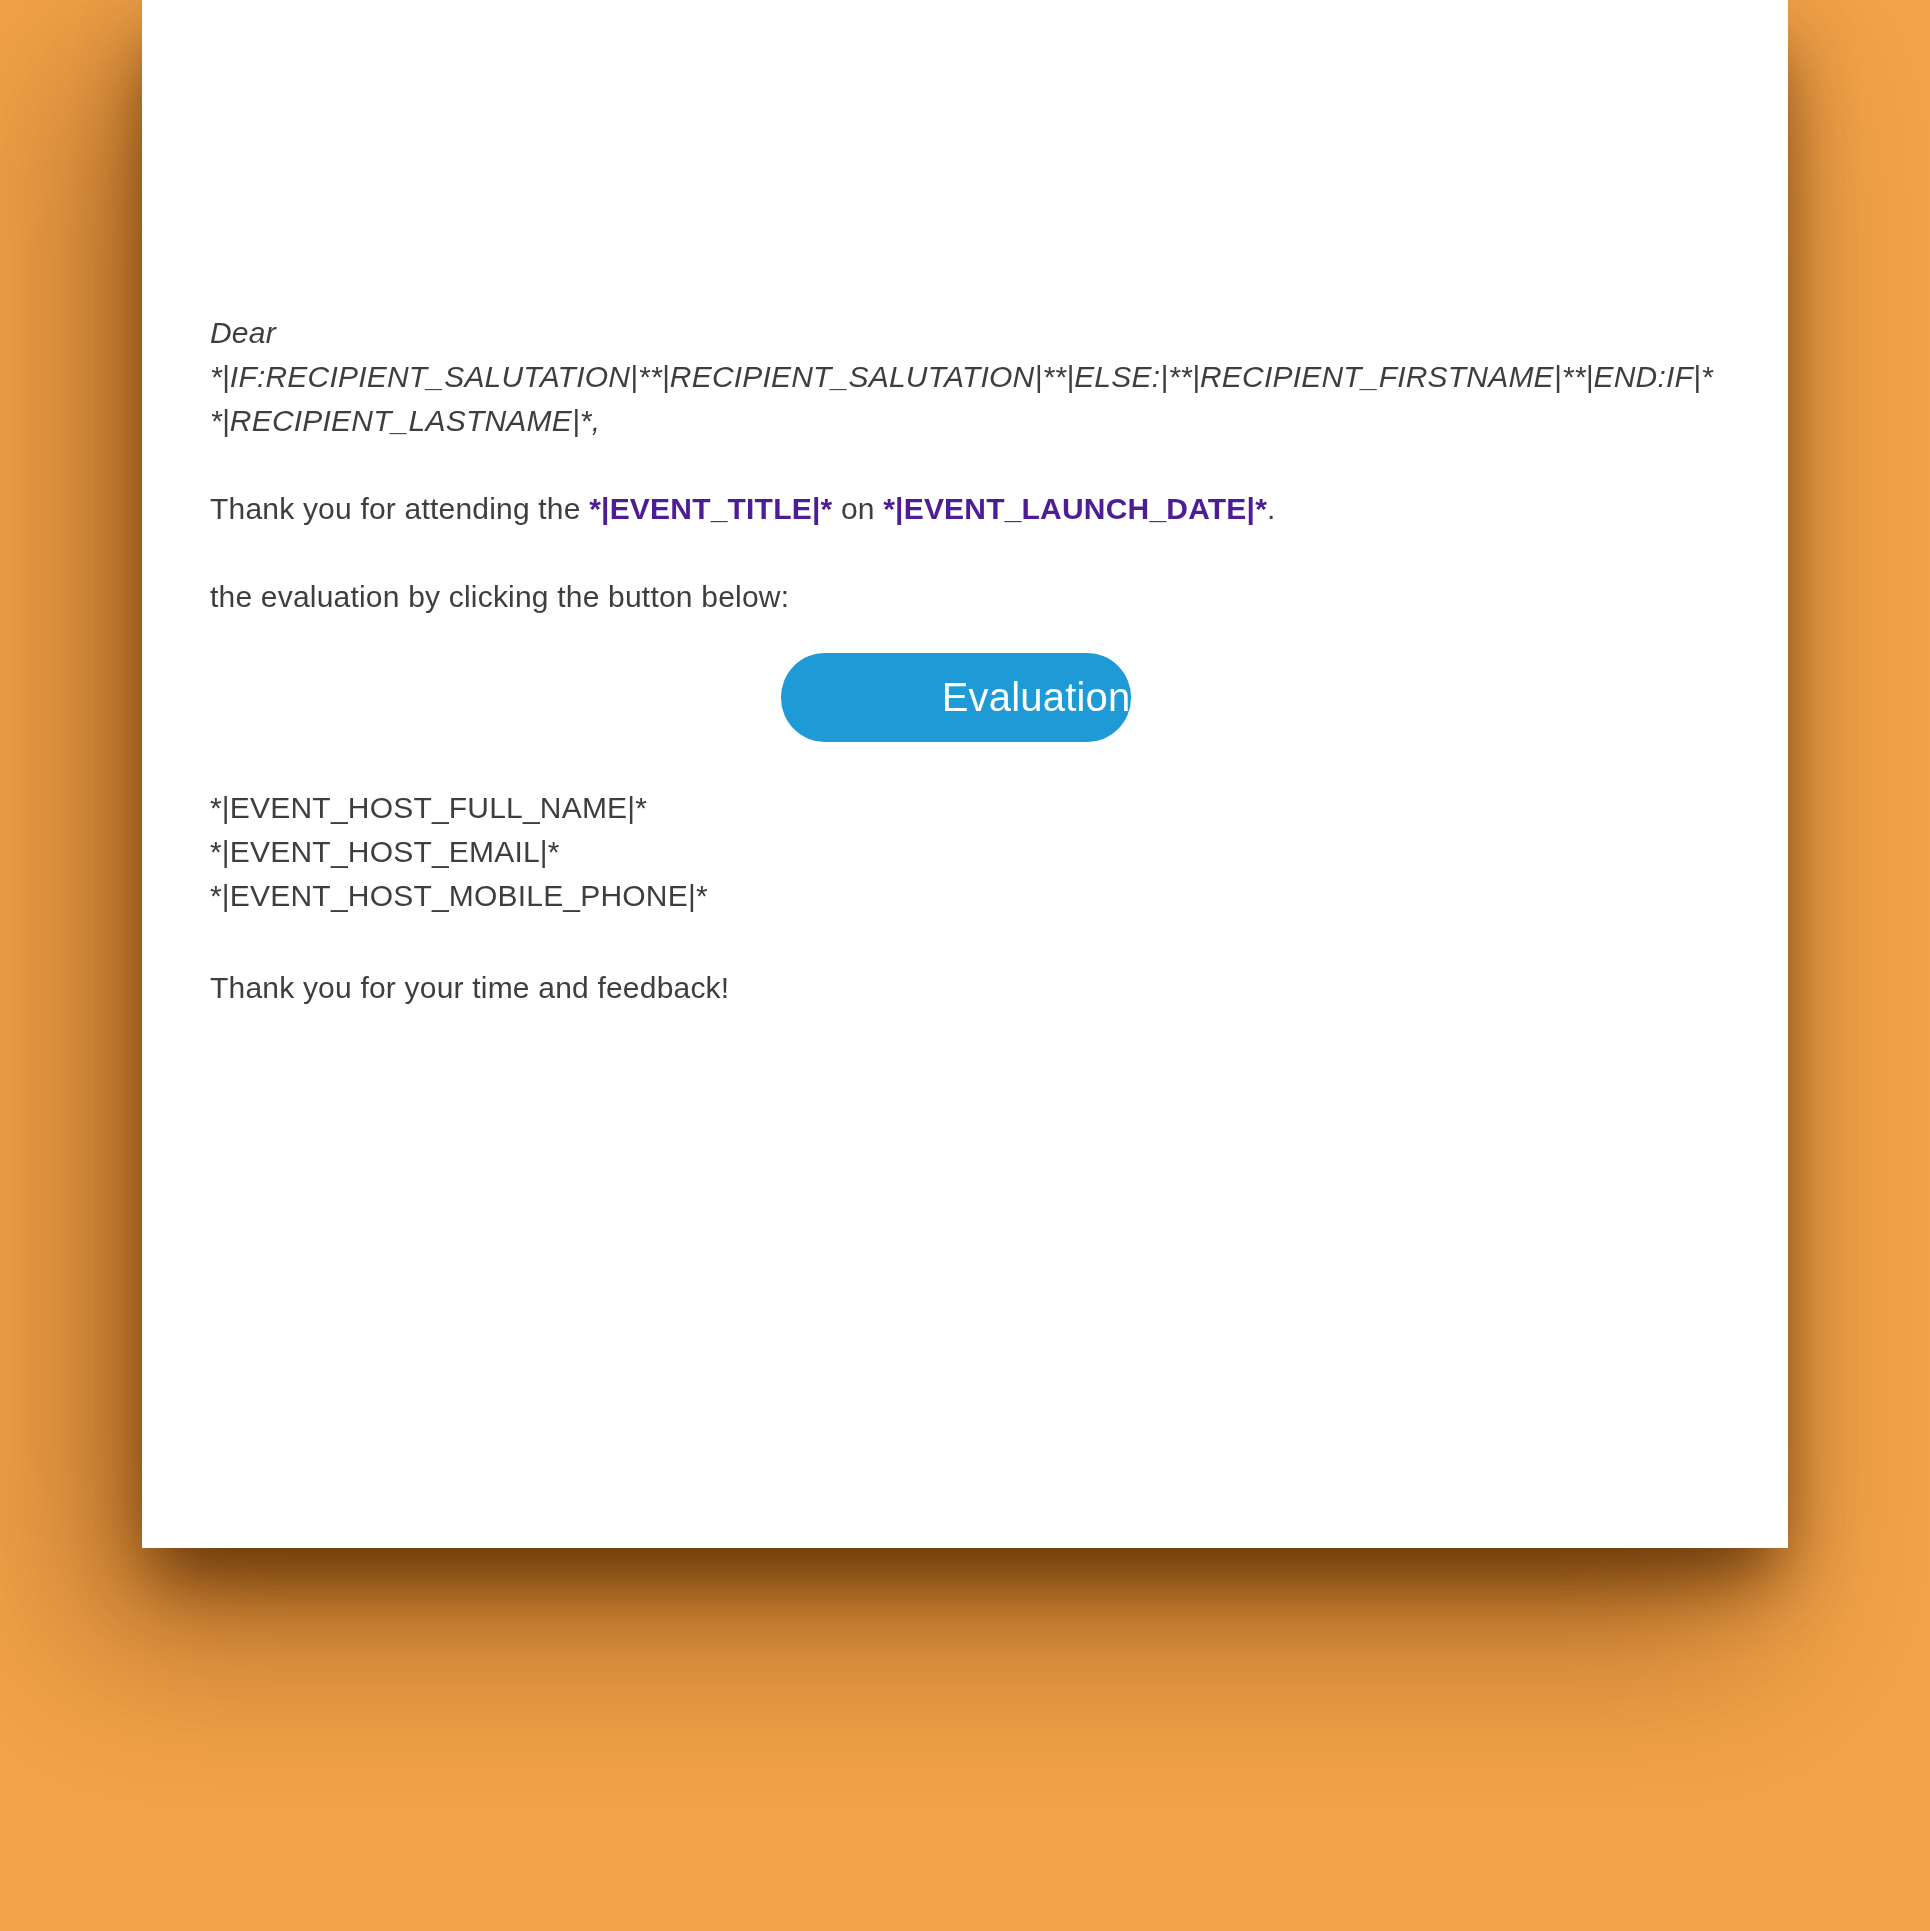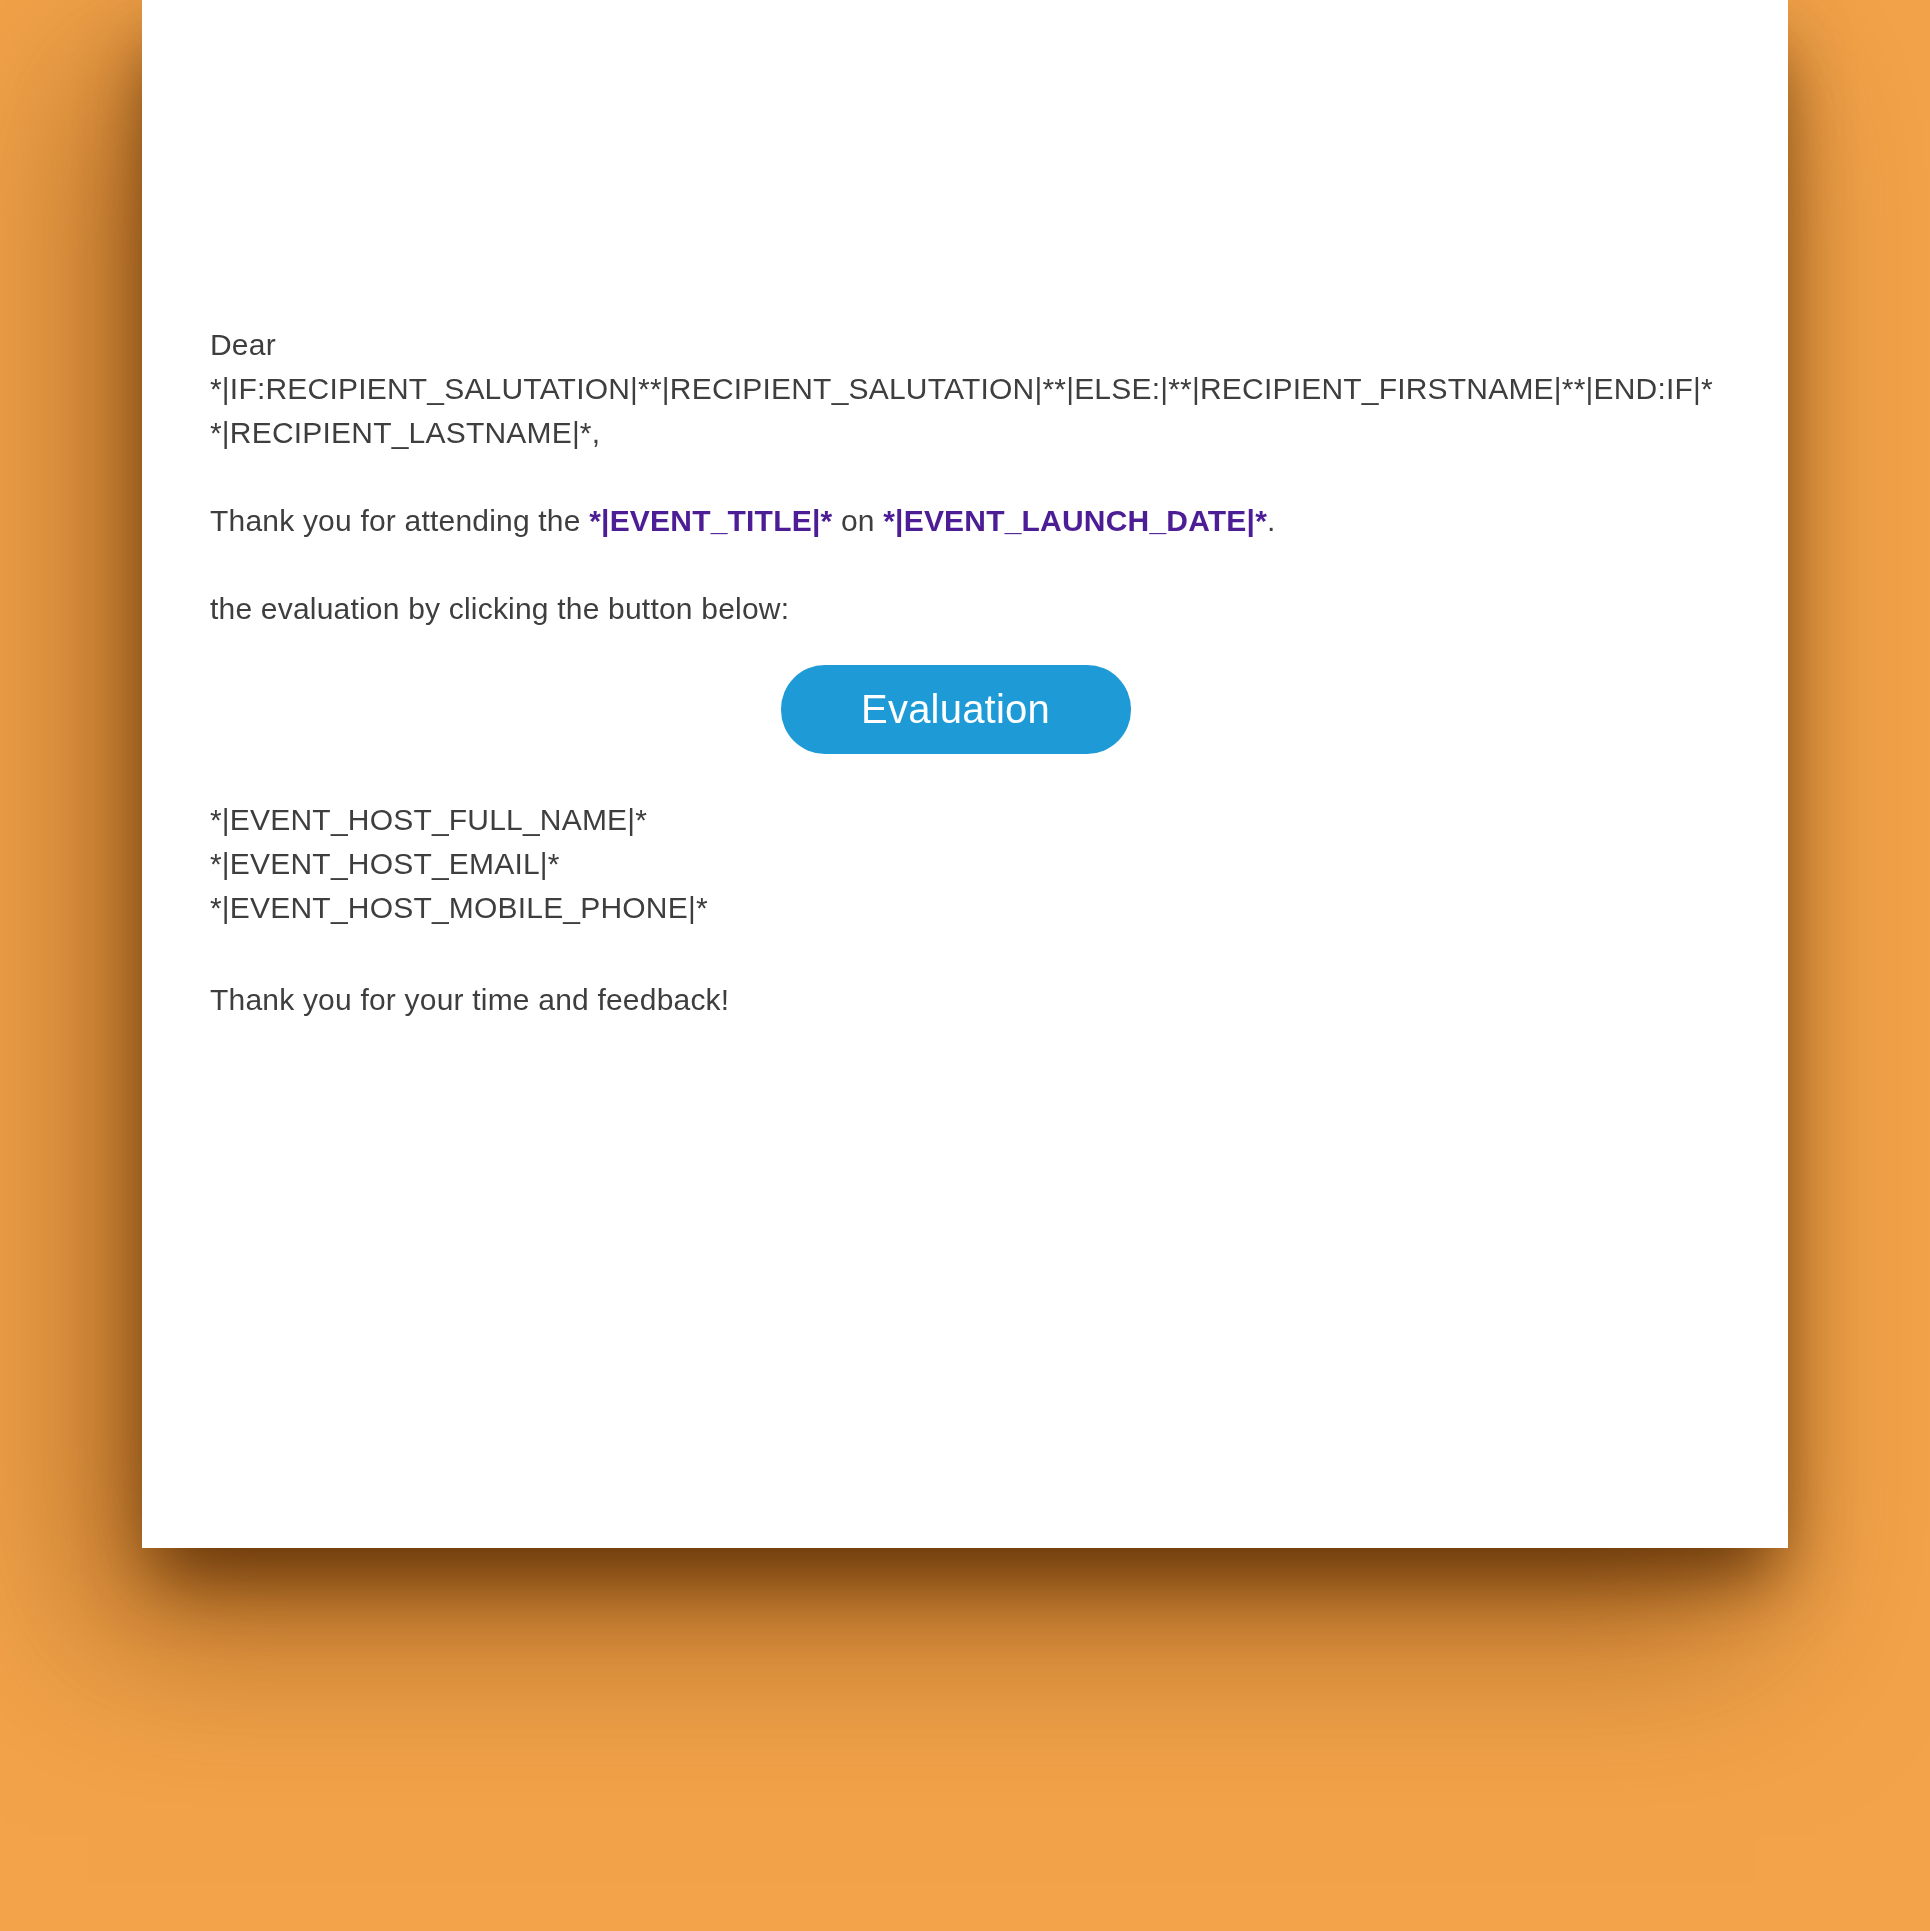--- a/index.html
+++ b/index.html
@@ -24,37 +24,37 @@
   }
   .content {
     box-sizing: border-box;
     padding: 311px 87px 0 68px;
     font-size: 30px;
     line-height: 44px;
     color: #3E3E3E;
     letter-spacing: 0.2px;
   }
   .para { margin: 44px 0 0 0; }
-  .para.first { margin-top: 12px; }
+  .para.first { margin-top: 0; font-style: italic; }
   .block { display: block; white-space: nowrap; }
   .bold { font-weight: 700; color: #4c1d95; }
   .btn-row {
     margin-top: 34px;
     text-align: center;
   }
   .eval-btn {
     display: inline-block;
     width: 350px;
     height: 89px;
     line-height: 89px;
     border-radius: 44px;
     background: #1E9BD7;
     color: #FFFFFF;
     font-size: 40px;
-    text-align: center;
+    text-align: right;
     text-decoration: none;
     cursor: pointer;
   }
   .after-btn { margin-top: 65px; }
   .closing { margin-top: 48px; }
   .link {
     color: #31A3DA;
     text-decoration: none;
     cursor: pointer;
   }

